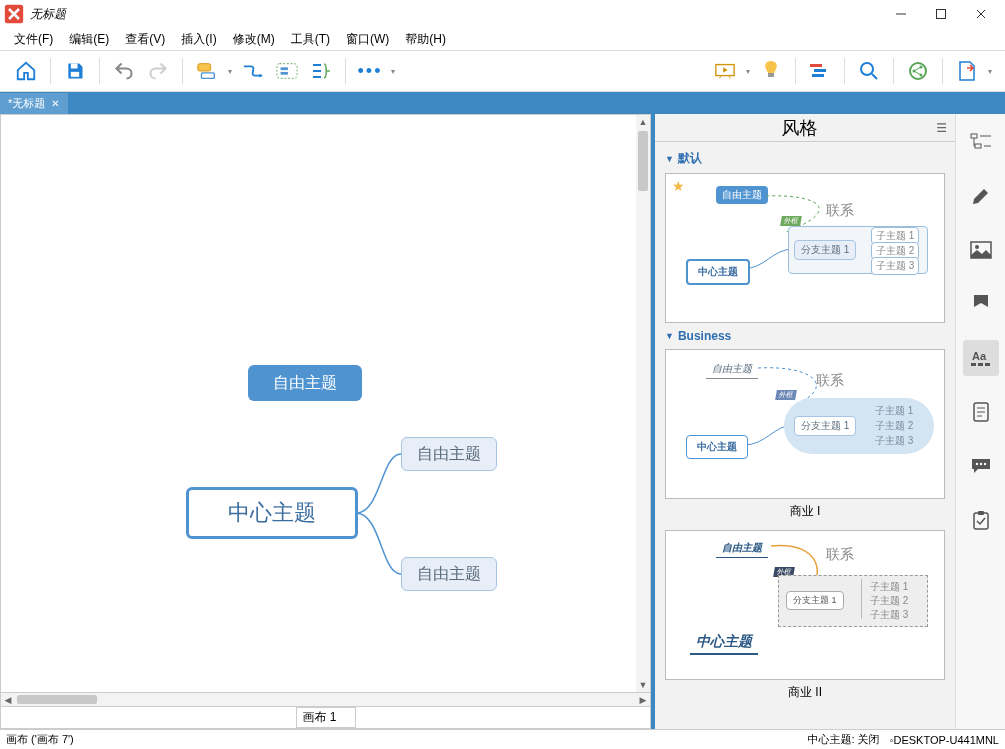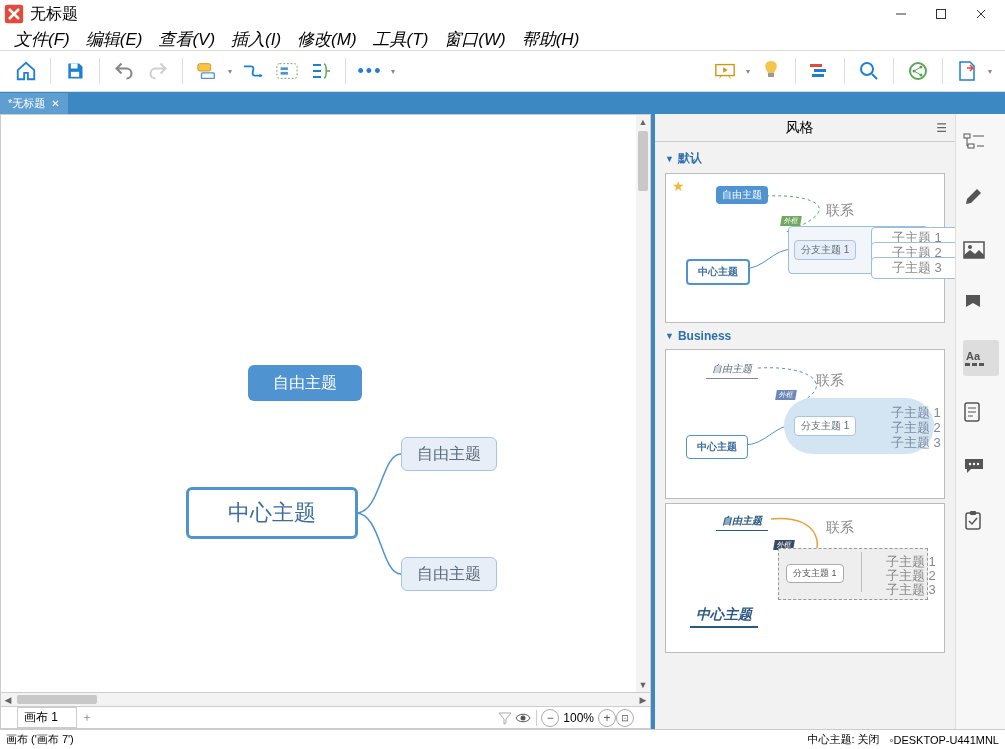--- a/index.html
+++ b/index.html
@@ -1,27 +1,27 @@
 <!DOCTYPE html>
 <html><head>
 <meta charset="utf-8">
 <style>
 * { box-sizing: border-box; margin: 0; padding: 0; font-family: "Microsoft YaHei", Arial, sans-serif; }
 body { width: 1005px; height: 749px; overflow: hidden; background: #fff; display: flex; flex-direction: column; font-size: 12px; }
 
 
 .titlebar { height: 28px; display: flex; align-items: center; padding: 0 4px; background: #fff; }
 .titlebar .logo { width: 20px; height: 20px; margin-right: 6px; }
-.titlebar .title { flex: 1; font-size: 16px; }
+.titlebar .title { flex: 1; font-size: 12px; font-style: italic; }
 .winbtn { width: 40px; height: 28px; display: flex; align-items: center; justify-content: center; }
 .winbtn svg { width: 12px; height: 12px; }
 
 
 .menubar { height: 22px; display: flex; align-items: center; padding: 0 6px; background: #fff; }
-.menubar span { padding: 2px 8px; font-size: 17px; cursor: default; font-style: italic; }
+.menubar span { padding: 2px 8px; font-size: 12px; cursor: default; }
 
 
 .toolbar { height: 42px; border-top: 1px solid #ddd; border-bottom: 1px solid #ddd; display: flex; align-items: center; padding: 0 10px; background: #fff; gap: 2px; }
 .tb-btn { width: 32px; height: 32px; display: flex; align-items: center; justify-content: center; border-radius: 2px; }
 .tb-sep { width: 1px; height: 26px; background: #ddd; margin: 0 6px; }
 .tb-dd { width: 10px; display: flex; align-items: center; justify-content: center; color: #888; font-size: 8px; }
 .tb-spacer { flex: 1; }
 
 
 .tabrow { height: 22px; background: #3b88c3; display: flex; align-items: flex-end; }
@@ -41,56 +41,56 @@
 .vscroll .arrow { height:14px; display:flex; align-items:center; justify-content:center; color:#666; font-size:9px;}
 
 
 .node { position: absolute; border-radius: 6px; display: flex; align-items: center; justify-content: center; font-size: 16px; font-weight: 500; }
 .node-center { border: 3px solid #4f93d1; background: #fff; color: #3b6da0; font-size: 22px; }
 .node-free-main { background: #4f93d1; color: #fff; }
 .node-free { border: 1px solid #a7c4e2; background: #e7eef7; color: #5a6b7c; }
 .connector { position: absolute; pointer-events: none; }
 
 
-.canvas-bottom { height: 22px; border: 1px solid #ccc; border-top: none; display: flex; align-items: center; padding: 0 16px; gap: 0; background: #fff; font-size: 12px; }
+.canvas-bottom { height: 22px; border: 1px solid #ccc; border-top: none; display: flex; align-items: center; padding: 0 4px; gap: 15px; background: #fff; font-size: 12px; flex-direction: column; }
 .sheetname { border: 1px solid #ccc; padding: 1px 6px; background: #fff; width: 60px; }
 .cb-spacer { flex: 1; }
 .cb-ico { width: 18px; height: 18px; display:flex; align-items:center; justify-content:center; color:#666;}
 .zoom-btn { width:18px; height:18px; border:1px solid #aaa; border-radius:50%; display:flex; align-items:center; justify-content:center; font-size:12px; color:#555;}
 
 
 .rpanel { width: 300px; background: #f2f2f2; display: flex; flex-direction: column; }
 .rp-head { height: 28px; display: flex; align-items: center; border-bottom: 1px solid #ccc; padding: 0 8px; }
-.rp-title { flex: 1; text-align: center; font-size: 14px; font-family: Liberation Serif, serif; }
+.rp-title { flex: 1; text-align: center; font-size: 18px; font-family: Liberation Serif, serif; }
 .rp-body { flex: 1; overflow: auto; padding: 8px 10px; }
 .rp-section { margin-bottom: 6px; }
 .rp-sechead { color: #2f6fb0; font-weight: bold; font-size: 12px; display: flex; align-items: center; gap: 4px; margin-bottom: 6px; }
 .rp-sechead .tri { font-size: 9px; color:#2f6fb0;}
 .rp-thumb { background: #fff; border: 1px solid #bbb; height: 150px; margin-bottom: 4px; position: relative; }
 .rp-thumb-label { text-align: center; font-size: 12px; margin-bottom: 10px; }
 .thumb-star { position: absolute; left: 6px; top: 4px; color: #f5b642; font-size: 14px; }
 
 
 .tn { position:absolute; border-radius:4px; font-size:10px; display:flex; align-items:center; justify-content:center; white-space:nowrap; padding:2px 6px;}
 .tn-blue { background:#4f93d1; color:#fff;}
 .tn-outline { border:2px solid #4f93d1; background:#fff; color:#3b6da0; font-weight:bold;}
 .tn-light { background:#e7eef7; border:1px solid #a7c4e2; color:#5a6b7c;}
-.tn-sub { border:1px solid #9bbedd; background:#fff; color:#888; font-size:13px; padding:1px 20px;}
+.tn-sub { border:1px solid #9bbedd; background:#fff; color:#888; font-size:10px; padding:1px 4px;}
 .tn-group { position:absolute; border:1px solid #9bbedd; background:#f2f6fb; }
 .tn-label { position:absolute; font-size:14px; color:#888;}
 .tn-tag { position:absolute; font-size:7px; background:#6fa85f; color:#fff; padding:0 3px; transform:skewX(-10deg);}
 .tn-free-italic { font-style: italic; color:#5a6b7c; background:none; border:none; border-bottom:1px solid #888; border-radius: 0; }
 .tn-underline { font-style: italic; font-weight: bold; font-size:14px; color:#2a5885; border-bottom: 2px solid #2a5885; border-radius:0; background:none; }
 .tn-biz2-branch { background:#fff; border:1px solid #aaa; font-size:9px; color:#555;}
 .tn-biz2-group { position:absolute; border:1px dashed #999; background:#eee;}
 .tn-cloud { position:absolute; background:#d3e4f3; border-radius: 30px; }
 
 
 .rail { width: 50px; background: #f7f7f7; border-left: 1px solid #ddd; display: flex; flex-direction: column; align-items: center; padding-top: 10px; gap: 18px; }
-.rail-btn { width: 36px; height: 36px; display: flex; align-items: center; color: #555; border-radius:3px;}
+.rail-btn { width: 36px; height: 36px; display: flex; align-items: center; justify-content: center; color: #555; border-radius:3px;}
 .rail-btn.active { background: #ddd; }
 
 
 .status { height: 20px; border-top: 1px solid #ccc; display: flex; align-items: center; padding: 0 6px; font-size: 11px; background: #fff; }
 .status .sp { flex: 1; }
 </style>
 </head>
 <body>
 
 <div class="titlebar">
@@ -335,37 +335,39 @@
           </svg>
           <div class="tn-label" style="left:150px;top:22px;">联系</div>
           <div class="tn-tag" style="left:110px;top:40px;background:#6b88b6">外框</div>
           <div class="tn-cloud" style="left:118px; top:48px; width:150px; height:56px;"></div>
           <div class="tn tn-light" style="left:128px; top:66px; background:#fff;">分支主题 1</div>
           <div class="tn tn-sub" style="left:205px; top:53px; border:none; background:none; color:#7a8aa0;">子主题 1</div>
           <div class="tn tn-sub" style="left:205px; top:68px; border:none; background:none; color:#7a8aa0;">子主题 2</div>
           <div class="tn tn-sub" style="left:205px; top:83px; border:none; background:none; color:#7a8aa0;">子主题 3</div>
           <div class="tn tn-outline" style="left:20px; top:85px; padding:4px 10px; border-width:1.5px;">中心主题</div>
         </div>
+        <div class="rp-thumb-label">商业 I</div>
 
         <div class="rp-thumb">
           <div class="tn tn-free-italic" style="left:50px; top:8px; border-bottom-color:#2a5885; color:#2a5885; font-weight:bold;">自由主题</div>
           <svg style="position:absolute;left:0;top:0;width:100%;height:100%;pointer-events:none">
             <path d="M105 15 C160 10 155 50 145 55" fill="none" stroke="#e8a13a" stroke-width="1.5"></path>
             <path d="M142 53 l6 -3 l-1 7 z" fill="#e8a13a"></path>
           </svg>
           <div class="tn-label" style="left:160px;top:15px;">联系</div>
           <div class="tn-tag" style="left:108px;top:36px;background:#3a4a66">外框</div>
           <div class="tn-biz2-group" style="left:112px; top:44px; width:150px; height:52px;"></div>
           <div class="tn tn-biz2-branch" style="left:120px; top:60px;">分支主题 1</div>
           <div class="tn tn-sub" style="left:200px; top:48px; border:none; background:none;">子主题 1</div>
           <div class="tn tn-sub" style="left:200px; top:62px; border:none; background:none;">子主题 2</div>
           <div class="tn tn-sub" style="left:200px; top:76px; border:none; background:none;">子主题 3</div>
           <div style="position:absolute; left:195px; top:48px; width:1px; height:40px; background:#bbb;"></div>
           <div class="tn tn-underline" style="left:24px; top:100px;">中心主题</div>
         </div>
+        <div class="rp-thumb-label">商业 II</div>
       </div>
     </div>
   </div>
 
   <div class="rail">
     <div class="rail-btn">
         <svg width="22" height="20" viewBox="0 0 22 20">
           <rect x="1" y="2" width="6" height="4" fill="none" stroke="#555"></rect>
           <line x1="10" y1="4" x2="21" y2="4" stroke="#555"></line>
           <rect x="5" y="12" width="6" height="4" fill="none" stroke="#555"></rect>

